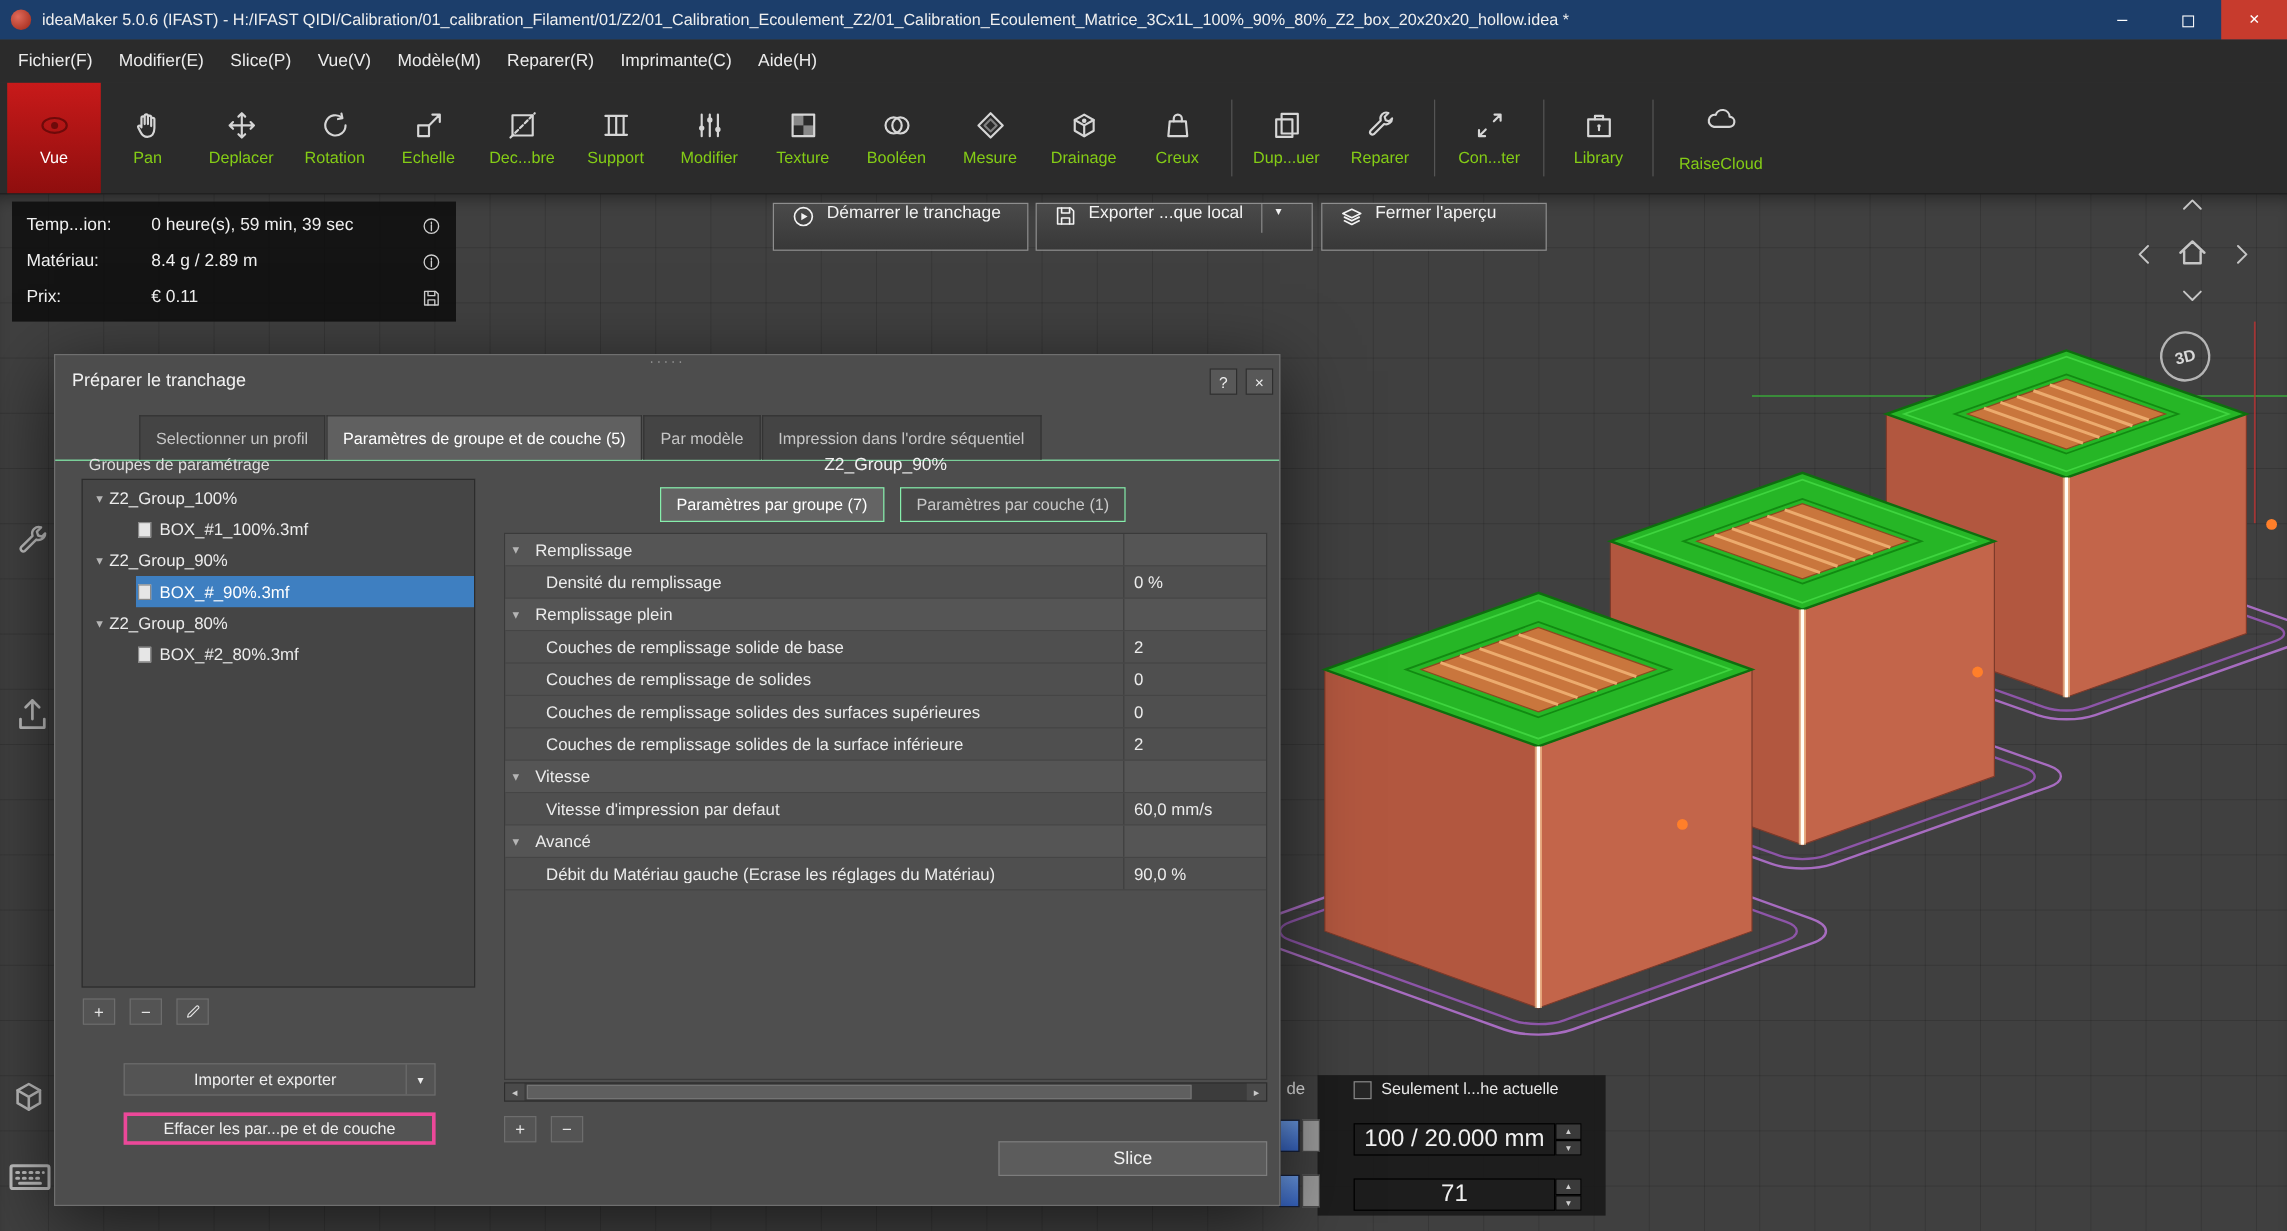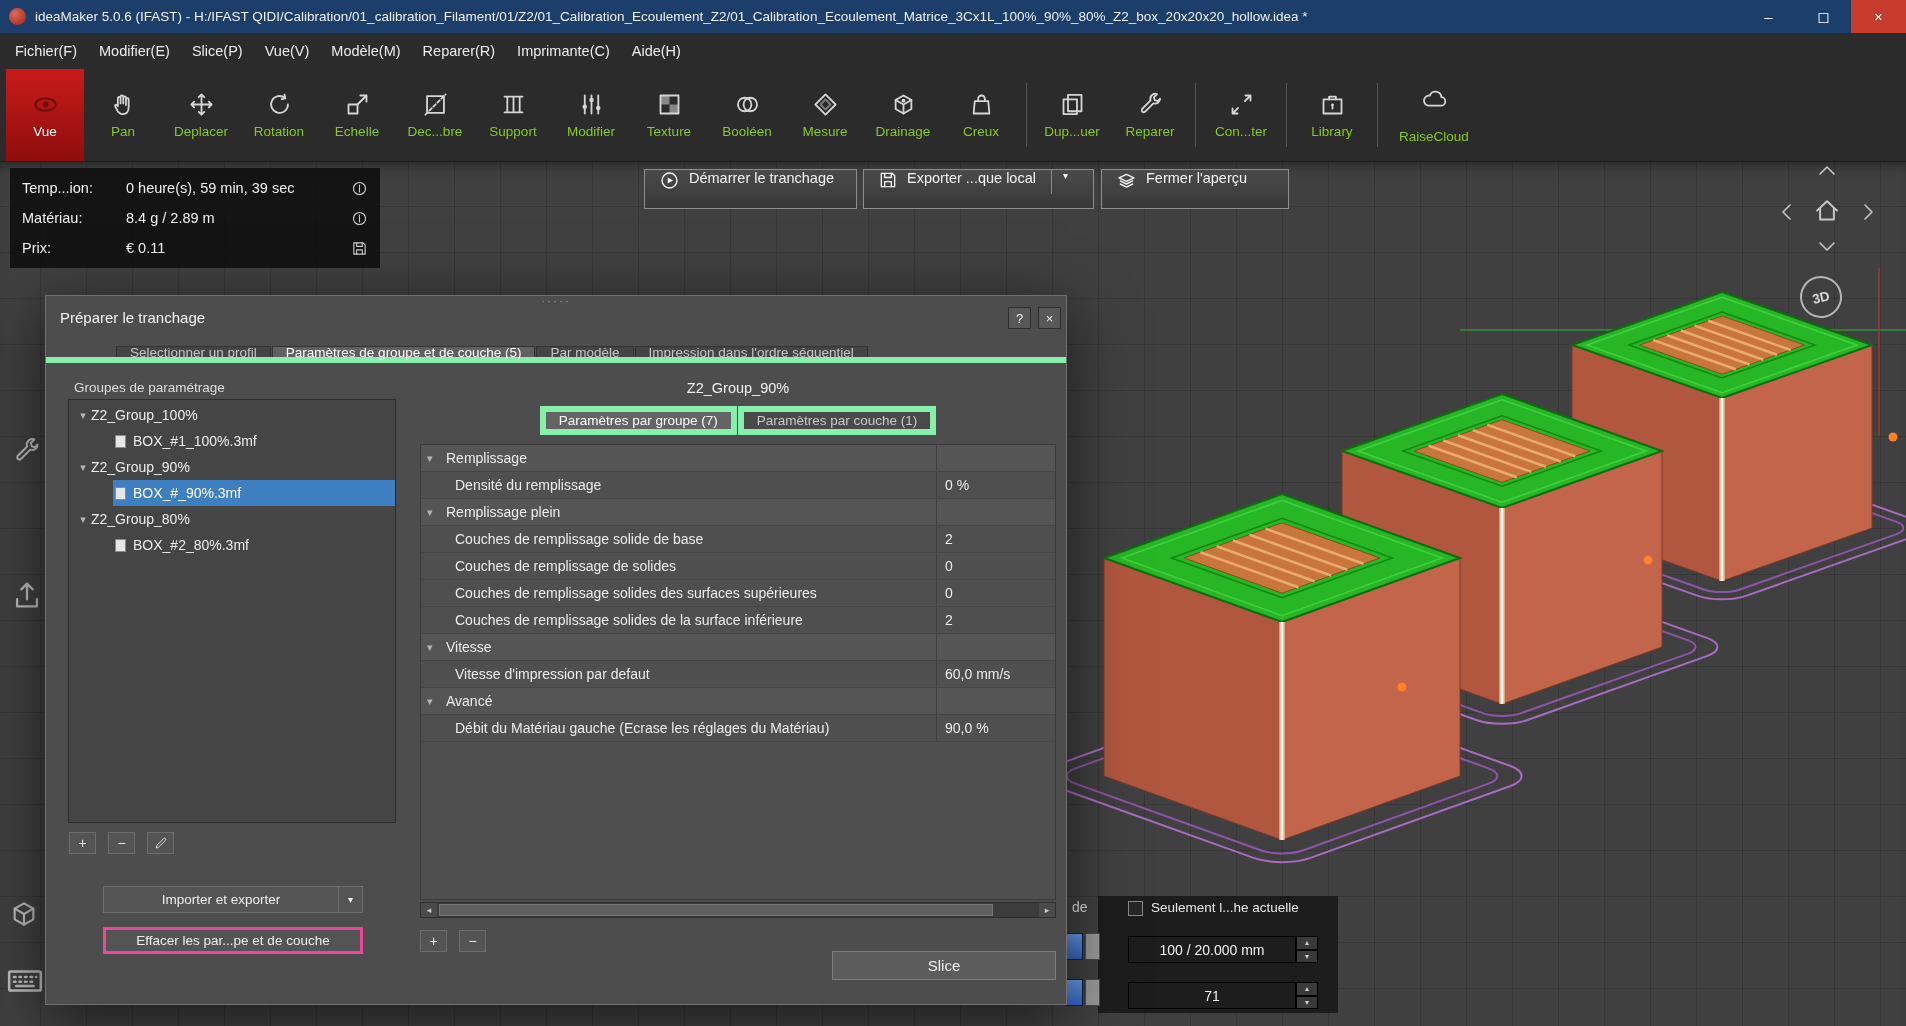--- a/index.html
+++ b/index.html
@@ -51,21 +51,21 @@
   .badge3d { position:absolute; width:42px; height:42px; border:2px solid #b5b5b5; border-radius:50%; color:#d8d8d8; font-size:13.5px; font-weight:bold; display:flex; align-items:center; justify-content:center; transform:rotate(-14deg); }
 
   
   .side-btn { position:absolute; color:#bdbdbd; }
 
   
   .dialog { position:absolute; left:45px; top:295px; width:1022px; height:710px; background:#4d4d4d; border:1px solid #6f6f6f; box-shadow:0 14px 60px rgba(0,0,0,.6); color:#e8e8e8; }
   .dlg-dots { position:absolute; top:-2px; left:0; right:0; text-align:center; color:#969696; font-size:12px; letter-spacing:2px; }
   .dlg-title { position:absolute; left:14px; top:13px; font-size:15px; color:#f2f2f2; }
   .dlg-btn { position:absolute; top:11px; width:23px; height:22px; background:#585858; border:1px solid #2e2e2e; display:flex; align-items:center; justify-content:center; font-size:13px; color:#eee; }
-  .dlg-tabs { position:absolute; left:0; top:50px; width:100%; height:17px; border-bottom:6px solid #86efac; display:flex; padding-left:70px; gap:1px; }
+  .dlg-tabs { position:absolute; left:0; top:50px; width:100%; height:38px; border-bottom:1px solid #86efac; display:flex; padding-left:70px; gap:1px; }
   .dlg-tab { padding:0 13px; display:flex; align-items:center; background:#444444; border:1px solid #333; border-bottom:none; color:#c6c6c6; font-size:13.5px; white-space:nowrap; }
   .dlg-tab.active { background:#606060; color:#fff; }
   .panel-label { position:absolute; left:28px; top:84px; font-size:13.5px; color:#dedede; }
 
   .tree { position:absolute; left:22px; top:103px; width:328px; height:424px; background:#454545; border:1px solid #2c2c2c; padding-top:2px; }
   .tree-row { height:26px; display:flex; align-items:center; font-size:14px; color:#ececec; }
   .tree-row .tw { width:16px; text-align:center; color:#b5b5b5; font-size:11px; margin-left:6px; }
   .tree-row.child { padding-left:46px; }
   .tree-row.child.selected { background:linear-gradient(90deg, transparent 0 44px, #3e7fc1 44px 100%); color:#fff; }
   .page-ico { width:11px; height:13px; background:#e6e6e6; border:1px solid #8a8a8a; margin-right:7px; flex:0 0 auto; }
@@ -73,21 +73,21 @@
   .tree-actions { position:absolute; left:23px; top:536px; display:flex; gap:12px; }
   .small-btn { width:27px; height:22px; background:#545454; border:1px solid #6d6d6d; color:#e5e5e5; font-size:14px; display:flex; align-items:center; justify-content:center; }
 
   .import-btn { position:absolute; left:57px; top:590px; width:260px; height:27px; background:#545454; border:1px solid #6d6d6d; display:flex; align-items:center; font-size:13.5px; color:#eee; }
   .import-btn .cap { flex:1; text-align:center; }
   .import-btn .caret { width:24px; border-left:1px solid #6d6d6d; align-self:stretch; display:flex; align-items:center; justify-content:center; font-size:10px; }
   .clear-btn { position:absolute; left:57px; top:631px; width:260px; height:27px; background:#545454; border:3px solid #ec4899; display:flex; align-items:center; justify-content:center; font-size:13.5px; color:#eee; }
 
   .grp-title { position:absolute; left:374px; top:84px; width:636px; text-align:center; font-size:14.5px; color:#f0f0f0; }
   .sub-tabs { position:absolute; left:374px; top:110px; width:636px; height:29px; display:flex; justify-content:center; gap:1px; }
-  .sub-tab { padding:0 13px; display:flex; align-items:center; background:#4a4a4a; border:6px solid #86efac; color:#c9c9c9; font-size:13.5px; white-space:nowrap; }
+  .sub-tab { padding:0 13px; display:flex; align-items:center; background:#4a4a4a; border:1px solid #86efac; color:#c9c9c9; font-size:13.5px; white-space:nowrap;margin-left:12px; }
   .sub-tab.active { background:#646464; color:#fff; }
 
   .settings { position:absolute; left:374px; top:148px; width:636px; height:456px; background:#4f4f4f; border:1px solid #3a3a3a; }
   .set-row { height:27px; display:flex; align-items:center; border-bottom:1px solid #454545; font-size:14px; color:#ececec; }
   .set-row.group { background:#555555; }
   .set-row .tri { width:15px; margin-left:6px; color:#b5b5b5; font-size:11px; flex:0 0 auto; }
   .set-name { flex:1; padding-left:4px; white-space:nowrap; overflow:hidden; }
   .set-name.ind { padding-left:34px; }
   .set-val { width:119px; border-left:1px solid #3f3f3f; align-self:stretch; display:flex; align-items:center; padding-left:8px; }
 
@@ -97,21 +97,21 @@
   .hs-thumb { position:absolute; left:2px; top:1px; bottom:1px; width:92%; background:#5f5f5f; border:1px solid #747474; }
 
   .set-actions { position:absolute; left:374px; top:634px; display:flex; gap:12px; }
   .slice-btn { position:absolute; left:786px; top:655px; width:224px; height:29px; background:#5c5c5c; border:1px solid #7d7d7d; color:#f0f0f0; font-size:15px; display:flex; align-items:center; justify-content:center; }
 
   
   .layer-panel { position:absolute; left:1098px; top:896px; width:240px; height:117px; background:rgba(22,22,22,.82); }
   .chk { position:absolute; left:1128px; top:901px; width:15px; height:15px; background:#272727; border:1px solid #8a8a8a; }
   .chk-label { position:absolute; left:1151px; top:900px; font-size:13.5px; color:#e9e9e9; white-space:nowrap; }
   .de-label { position:absolute; left:1072px; top:899px; font-size:14px; color:#e0e0e0; }
-  .spin-field { position:absolute; width:168px; height:27px; background:#1d1d1d; border:1px solid #000; color:#f0f0f0; font-size:14px; display:flex; align-items:center; justify-content:center; }
+  .spin-field { position:absolute; width:168px; height:27px; background:#1d1d1d; border:1px solid #000; color:#f0f0f0; font-size:20px; display:flex; align-items:center; justify-content:center; }
   .spin-arrows { position:absolute; width:22px; height:27px; display:flex; flex-direction:column; }
   .spin-arrow { flex:1; background:#3a3a3a; border:1px solid #000; color:#cfcfcf; font-size:8px; display:flex; align-items:center; justify-content:center; }
   .slider-blue { position:absolute; width:17px; height:27px; background:linear-gradient(#6b9be8,#3765c4); border:1px solid #16203a; }
   .slider-gray { position:absolute; width:15px; height:27px; background:#9b9b9b; border:1px solid #4a4a4a; }
 </style>
 </head>
 <body>
 
 <div id="app">
 

